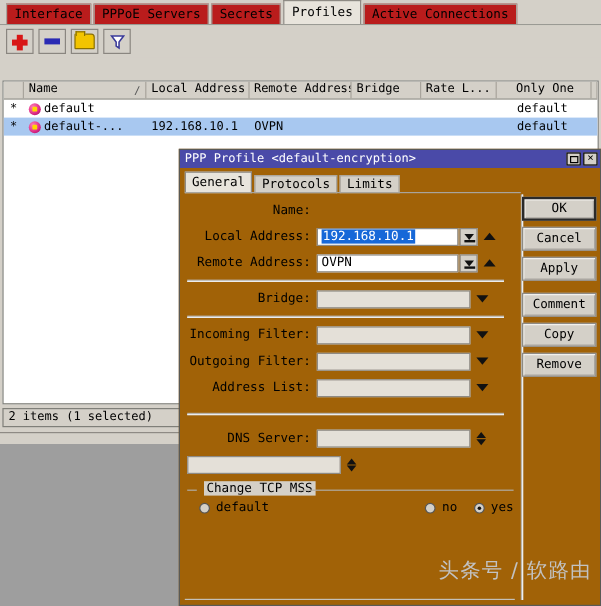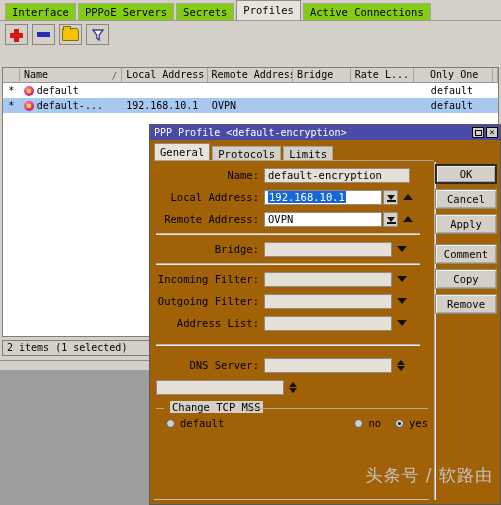--- a/index.html
+++ b/index.html
@@ -50,21 +50,21 @@
     border-bottom: 1px solid #9a9a94;
     box-sizing: border-box;
   }
   .ppp-tab {
     height: 17px;
     line-height: 17px;
     padding: 0 6px;
     margin-right: 2px;
     font-size: 10.5px;
     color: #000;
-    background: #84cc16;
+    background: #b91c1c;
     border: 1px solid #a8a49c;
     border-bottom: none;
     box-sizing: border-box;
     white-space: nowrap;
   }
   .ppp-tab.active {
     background: #e8e4dc;
     height: 20px;
     line-height: 19px;
     border-color: #8e8a84;
@@ -573,21 +573,20 @@
       <div class="dtab">Protocols</div>
       <div class="dtab">Limits</div>
     </div>
     <div id="dlg-tabline"></div>
     <div id="dlg-divider"></div>
 
     <div id="dlg-fields">
 
       <div class="frow">
         <span class="flabel">Name:</span>
-        <span class="finput w-name">default-encryption</span>
       </div>
 
       <div class="frow">
         <span class="flabel">Local Address:</span>
         <span class="finput w-addr white"><span class="sel-text">192.168.10.1</span></span>
         <span class="dd-btn">
             <span class="tri-down bar"></span>
           </span>
         <span class="up-arrow"></span>
       </div>

